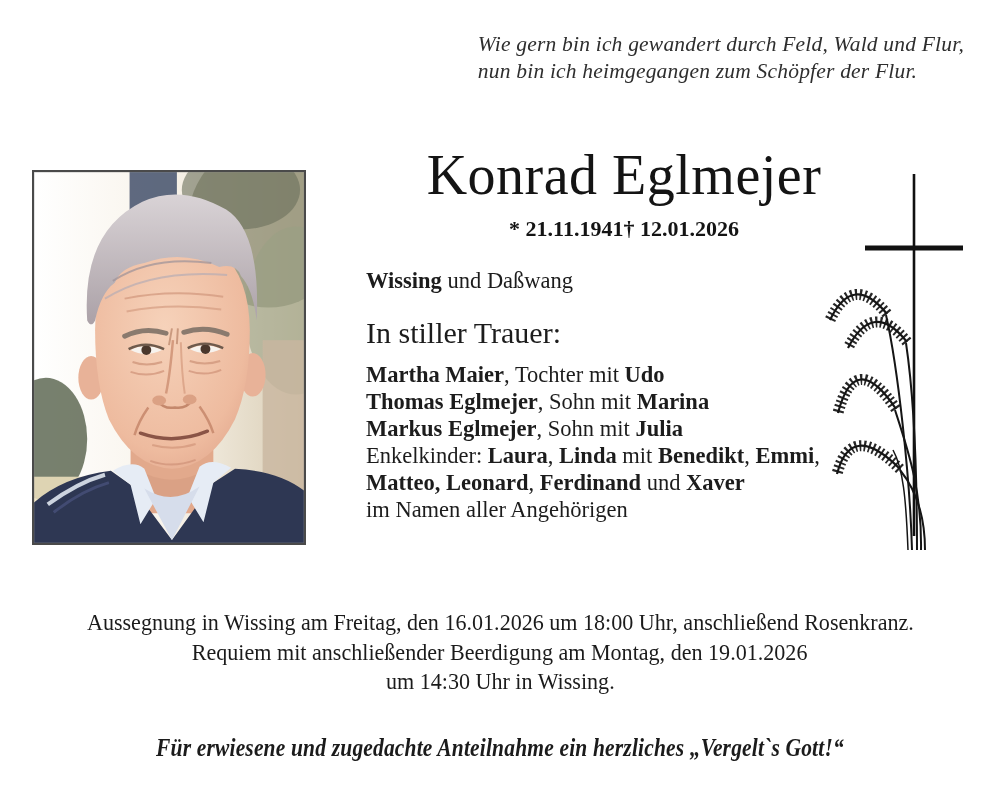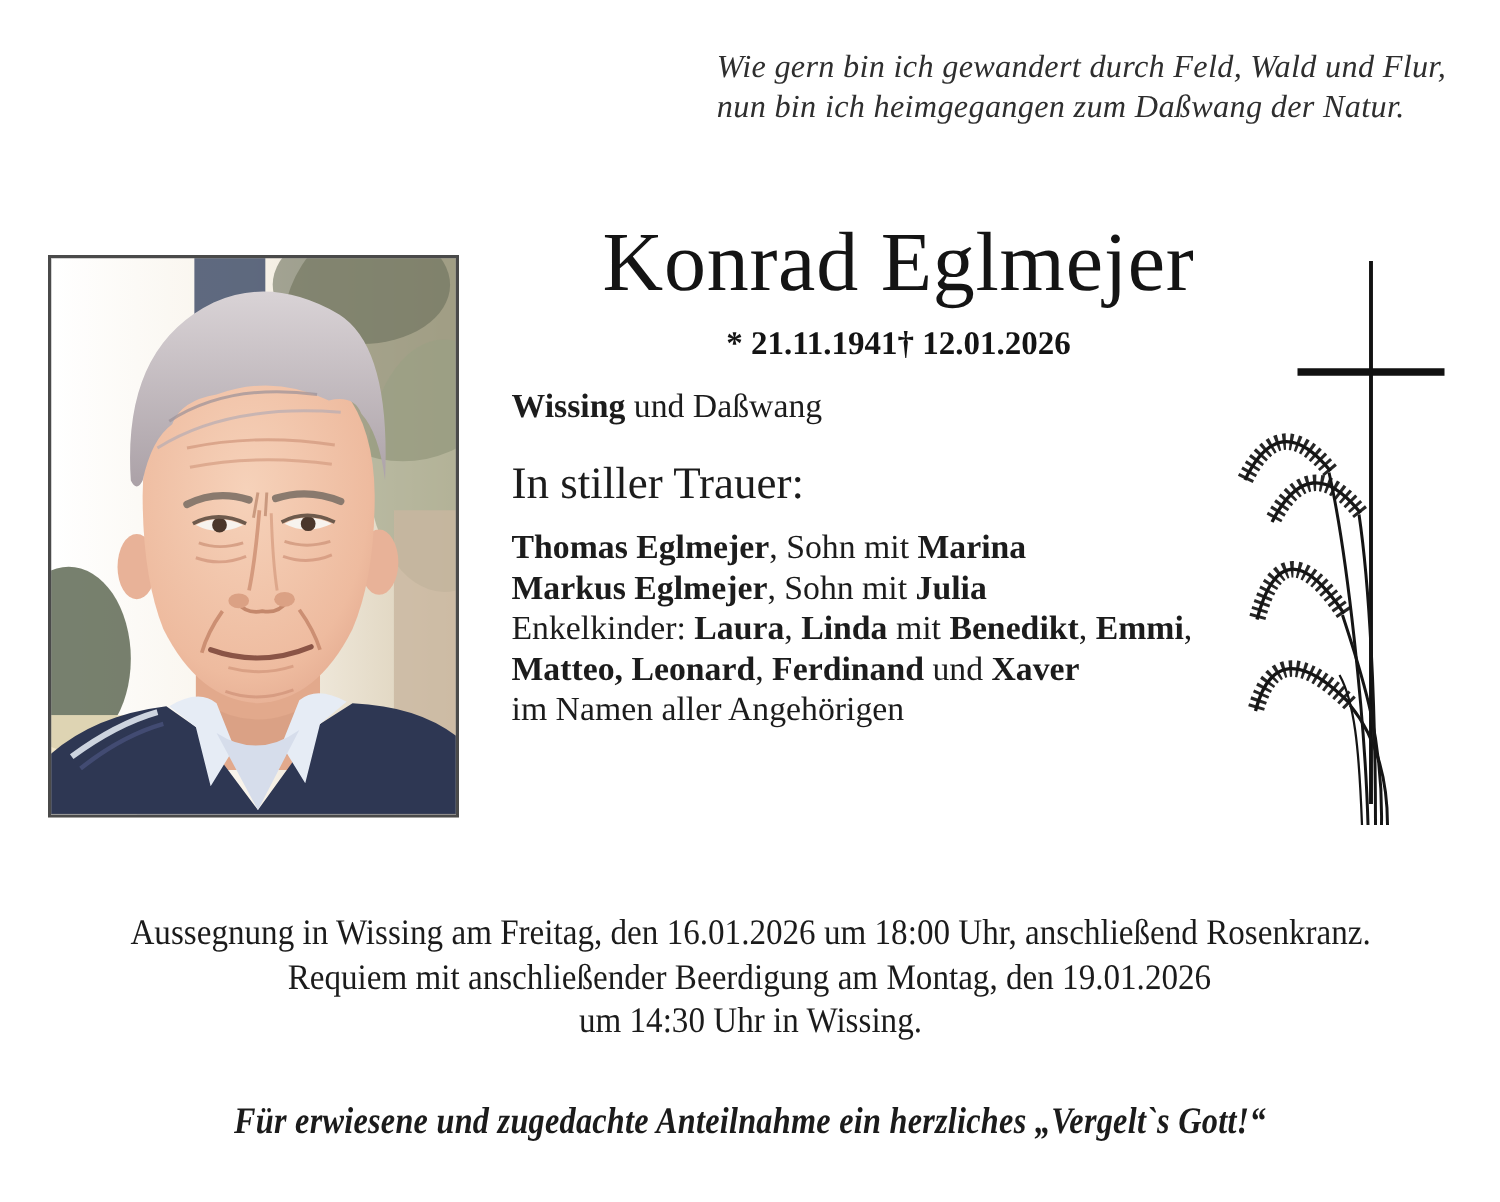--- a/index.html
+++ b/index.html
@@ -13,30 +13,30 @@
     font-style:italic;font-size:21.5px;line-height:27px;color:#2e2e2e;
     letter-spacing:0.2px;
   }
   
   .photo-frame{
     position:absolute;left:32px;top:170px;width:274px;height:375px;
     border:2px solid #4a4a4a;box-sizing:border-box;background:#f6f2ea;
   }
   .photo-frame svg{display:block;width:100%;height:100%;}
   
-  .main-col{position:absolute;left:341px;top:144px;width:516px;font-family:Liberation Serif, serif;}
+  .main-col{position:absolute;left:366px;top:144px;width:516px;font-family:Liberation Serif, serif;}
   .deceased-name{
     text-align:center;font-size:56px;line-height:62px;font-weight:400;
     color:#141414;letter-spacing:0.5px;white-space:nowrap;margin:0;
   }
   .dates-row{
     display:flex;justify-content:center;margin-top:10px;
     font-weight:bold;font-size:22px;color:#141414;
   }
-  .places-line{margin-top:16px;font-size:22.5px;}
+  .places-line{margin-top:26px;font-size:22.5px;}
   .mourning-intro{margin-top:22px;font-size:30px;}
   .family-list{margin-top:11px;font-size:22.5px;line-height:27px;white-space:nowrap;}
   .rich-line b{font-weight:bold;}
   
   .cross-wheat{position:absolute;left:822px;top:168px;width:150px;height:385px;}
   .cross-wheat svg{display:block;width:100%;height:100%;}
   
   .service-block{
     position:absolute;top:608px;left:0;width:1000px;text-align:center;
     font-size:24px;line-height:29.5px;color:#1b1b1b;
@@ -49,21 +49,21 @@
   }
   .thanks-line .squeeze{display:inline-block;transform:scaleX(0.86);white-space:nowrap;letter-spacing:0.2px;}
 </style>
 </head>
 <body>
 
 <div class="page">
 
   <div class="verse">
     <div>Wie gern bin ich gewandert durch Feld, Wald und Flur,</div>
-    <div>nun bin ich heimgegangen zum Daßwang der Natur.</div>
+    <div>nun bin ich heimgegangen zum Schöpfer der Flur.</div>
   </div>
 
   <div class="photo-frame">
     <svg viewBox="0 0 274 375" preserveAspectRatio="none">
       <defs>
         <linearGradient id="skyG" x1="0" y1="0" x2="1" y2="0">
           <stop offset="0" stop-color="#ffffff"></stop>
           <stop offset="0.5" stop-color="#f8f3ea"></stop>
           <stop offset="1" stop-color="#d9cdb4"></stop>
         </linearGradient>
@@ -143,20 +143,21 @@
 
   <div class="main-col">
     <div class="deceased-name">Konrad Eglmejer</div>
     <div class="dates-row">
       <span>* 21.11.1941</span>
       <span>† 12.01.2026</span>
     </div>
     <div class="places-line rich-line"><b>Wissing</b><span> und Daßwang</span></div>
     <div class="mourning-intro">In stiller Trauer:</div>
     <div class="family-list">
+        <div class="rich-line"><b>Martha Maier</b><span>, Tochter mit </span><b>Udo</b></div>
         <div class="rich-line"><b>Thomas Eglmejer</b><span>, Sohn mit </span><b>Marina</b></div>
         <div class="rich-line"><b>Markus Eglmejer</b><span>, Sohn mit </span><b>Julia</b></div>
         <div class="rich-line"><span>Enkelkinder: </span><b>Laura</b><span>, </span><b>Linda</b><span> mit </span><b>Benedikt</b><span>, </span><b>Emmi</b><span>,</span></div>
         <div class="rich-line"><b>Matteo, Leonard</b><span>, </span><b>Ferdinand</b><span> und </span><b>Xaver</b></div>
         <div class="rich-line"><span>im Namen aller Angehörigen</span></div>
       </div>
   </div>
 
   <div class="cross-wheat">
     <svg viewBox="0 0 150 385" preserveAspectRatio="none">

